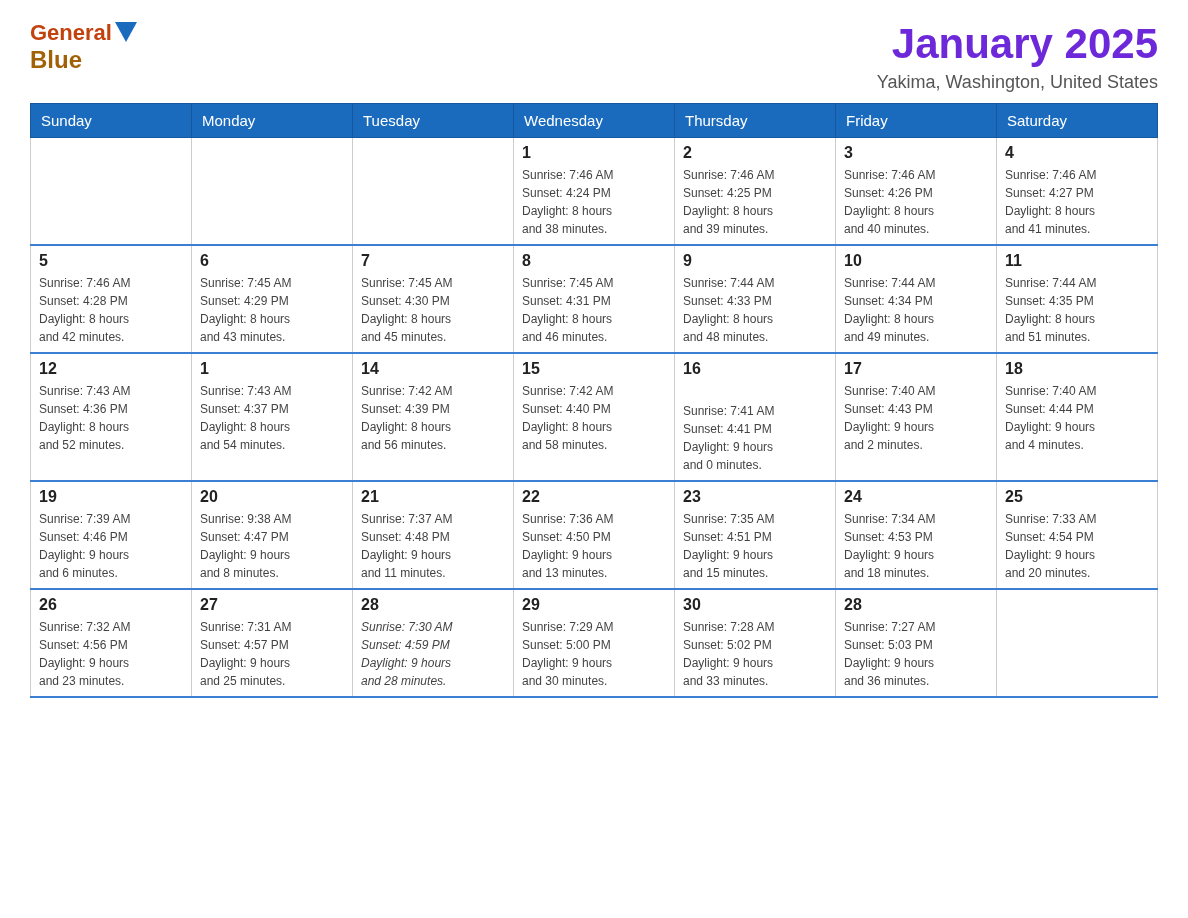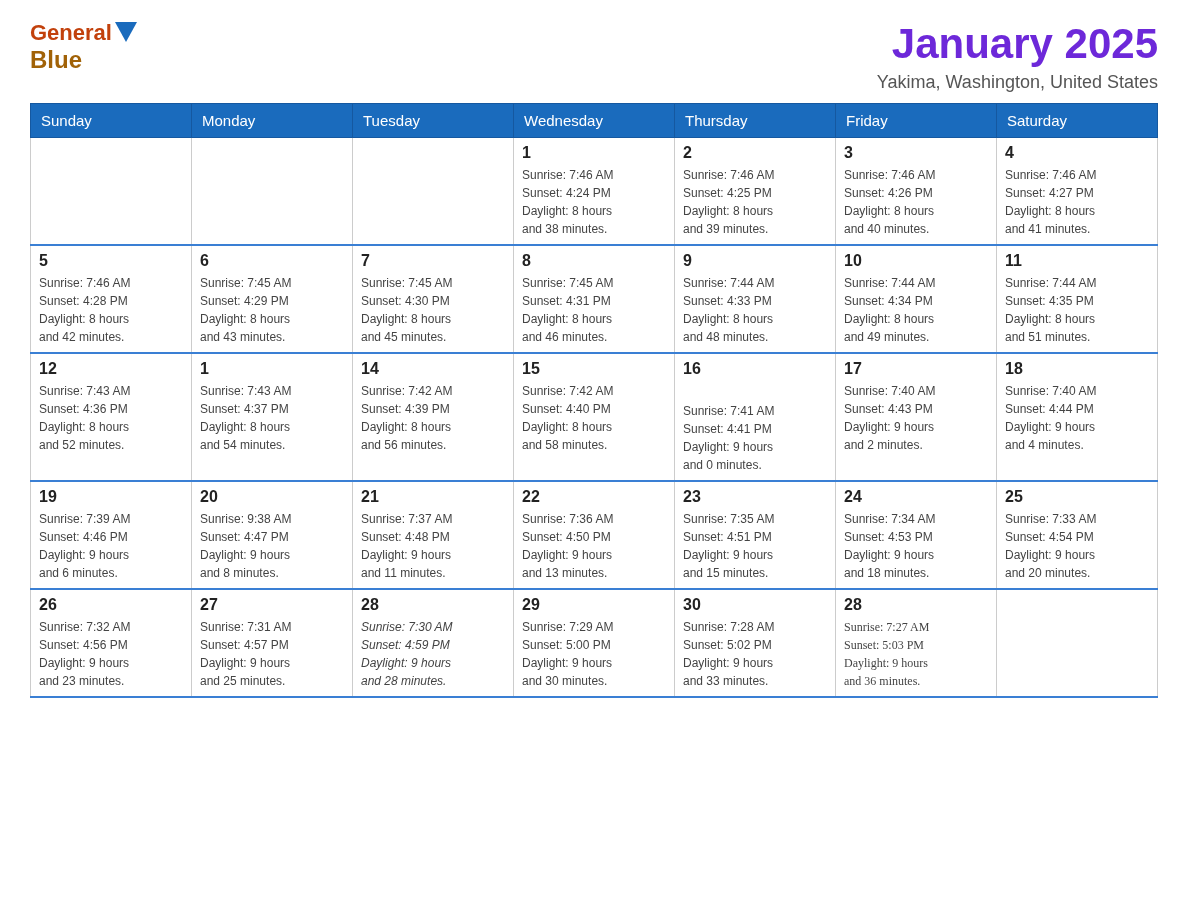--- a/index.html
+++ b/index.html
@@ -336,21 +336,21 @@
         </td>
         <td>
           <div class="day-number">30</div>
           <div class="day-info" style="white-space: pre-line;">Sunrise: 7:28 AM
 Sunset: 5:02 PM
 Daylight: 9 hours
 and 33 minutes.</div>
         </td>
         <td>
           <div class="day-number">28</div>
-          <div class="day-info" style="white-space: pre-line; font-family: Liberation Serif, serif;">Sunrise: 7:27 AM
+          <div class="day-info" style="white-space: pre-line;">Sunrise: 7:27 AM
 Sunset: 5:03 PM
 Daylight: 9 hours
 and 36 minutes.</div>
         </td>
         <td class="empty-cell"></td>
       </tr>
     </tbody>
 </table>
 
 </body></html>

